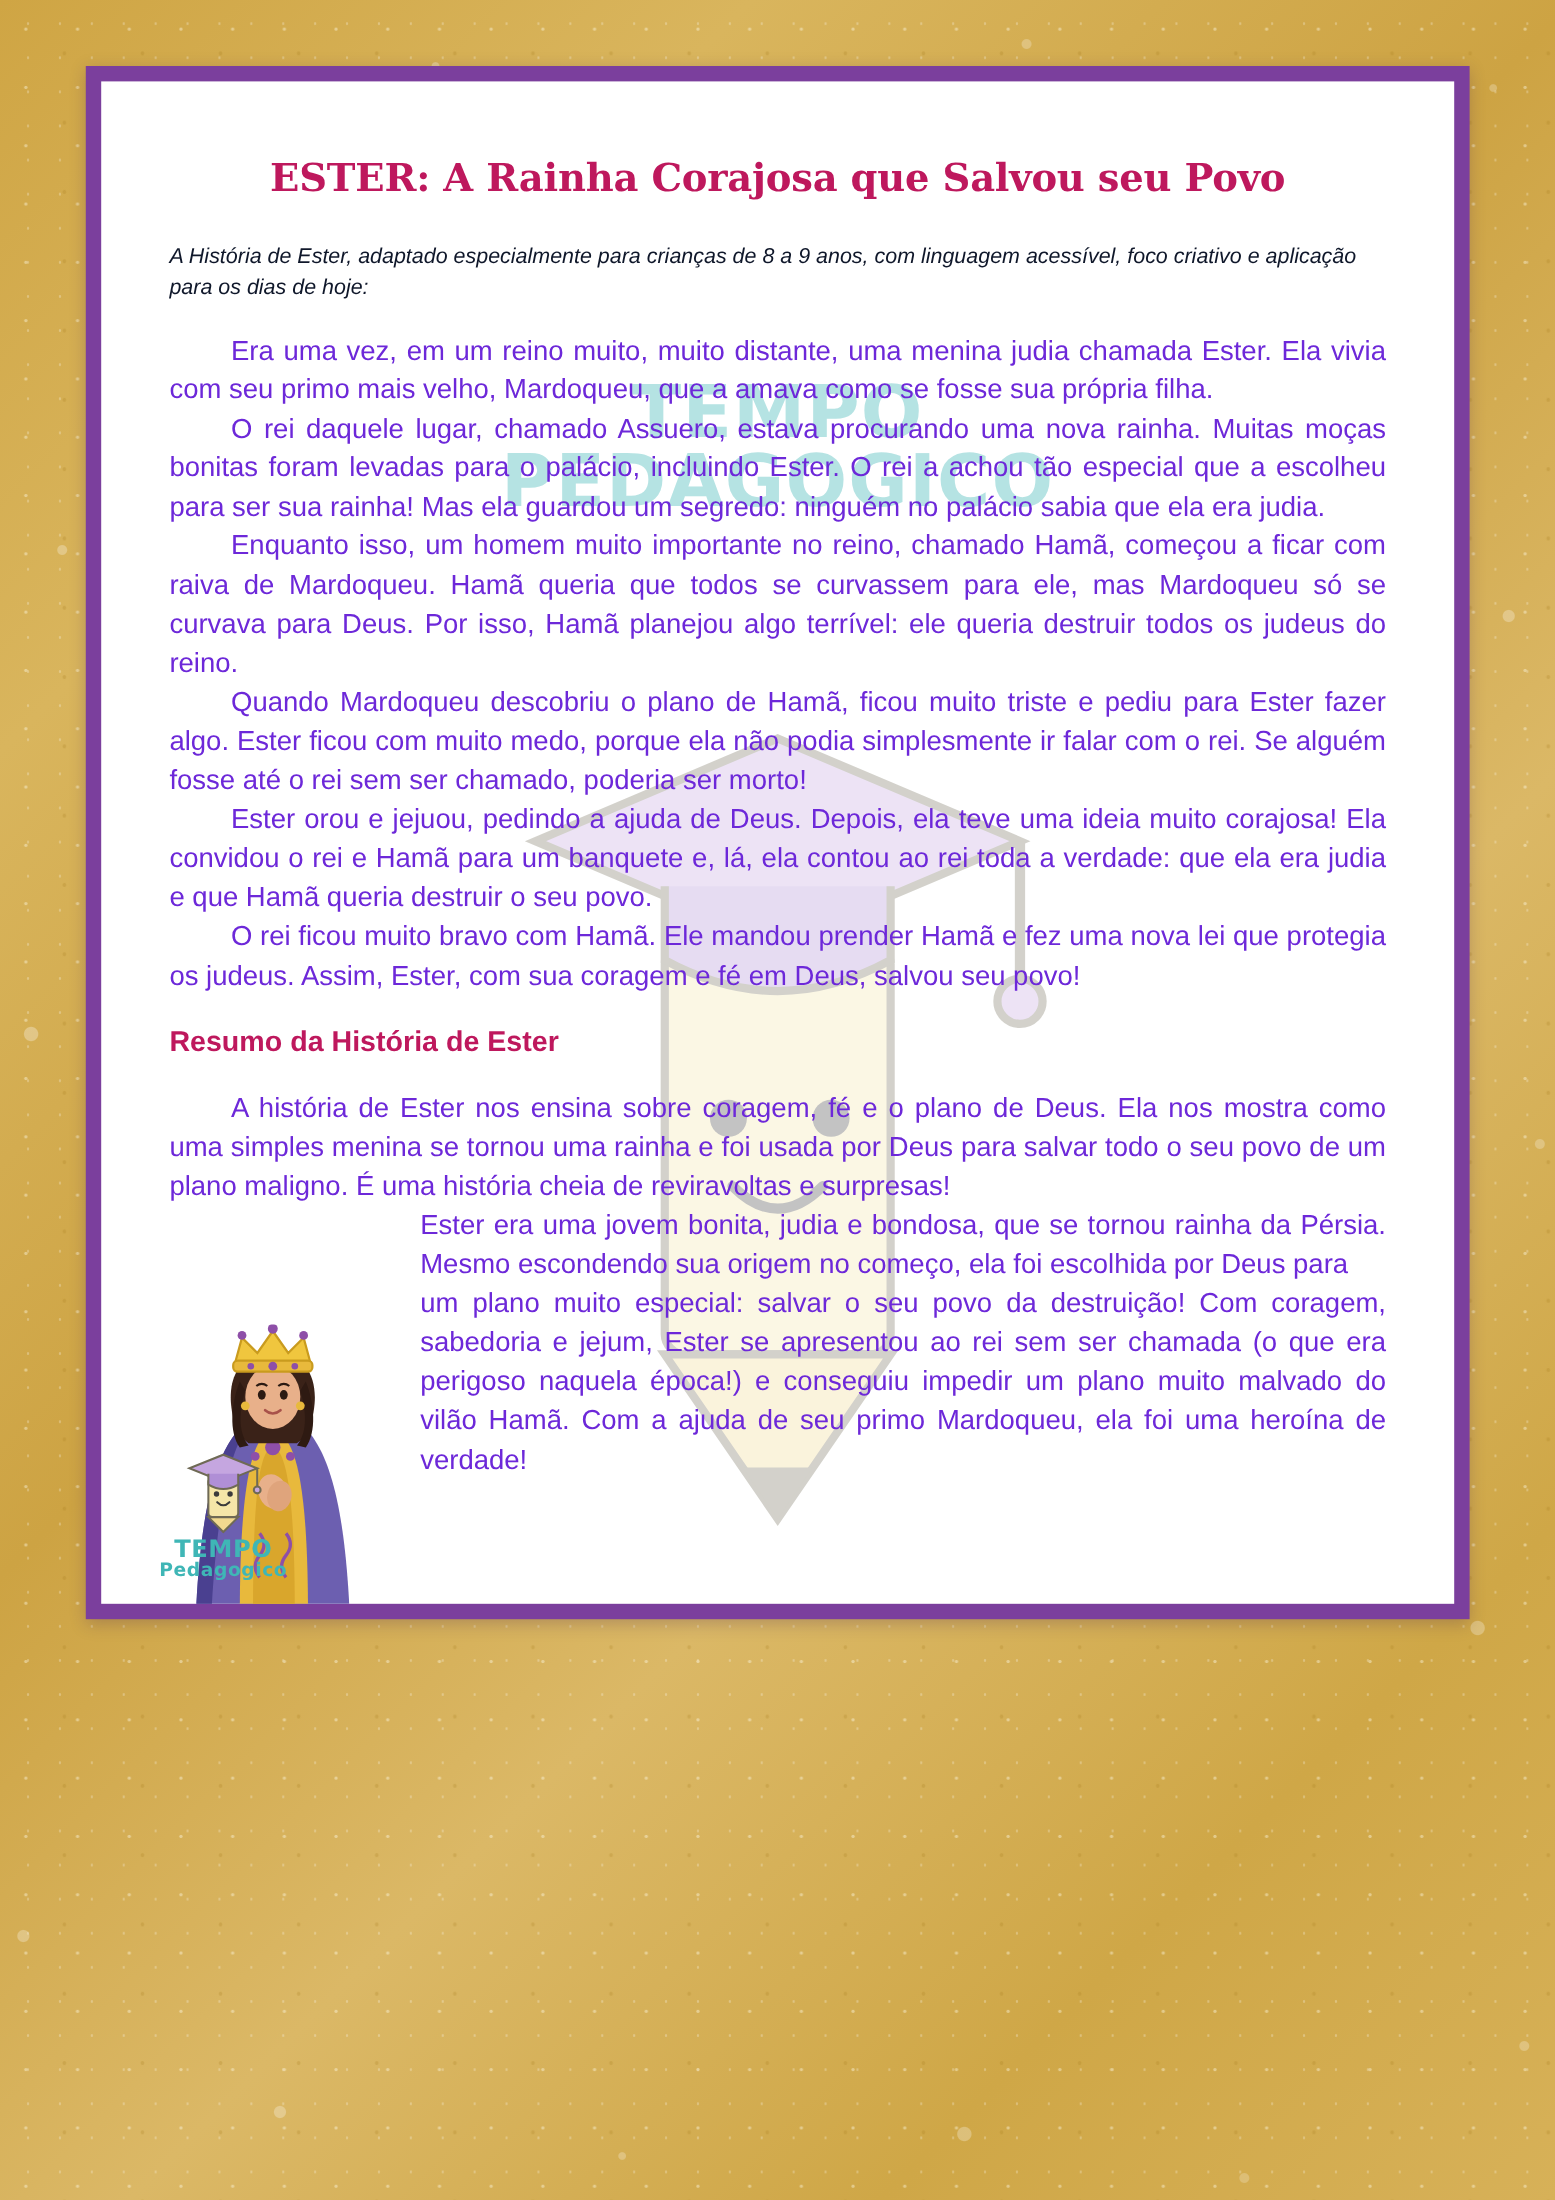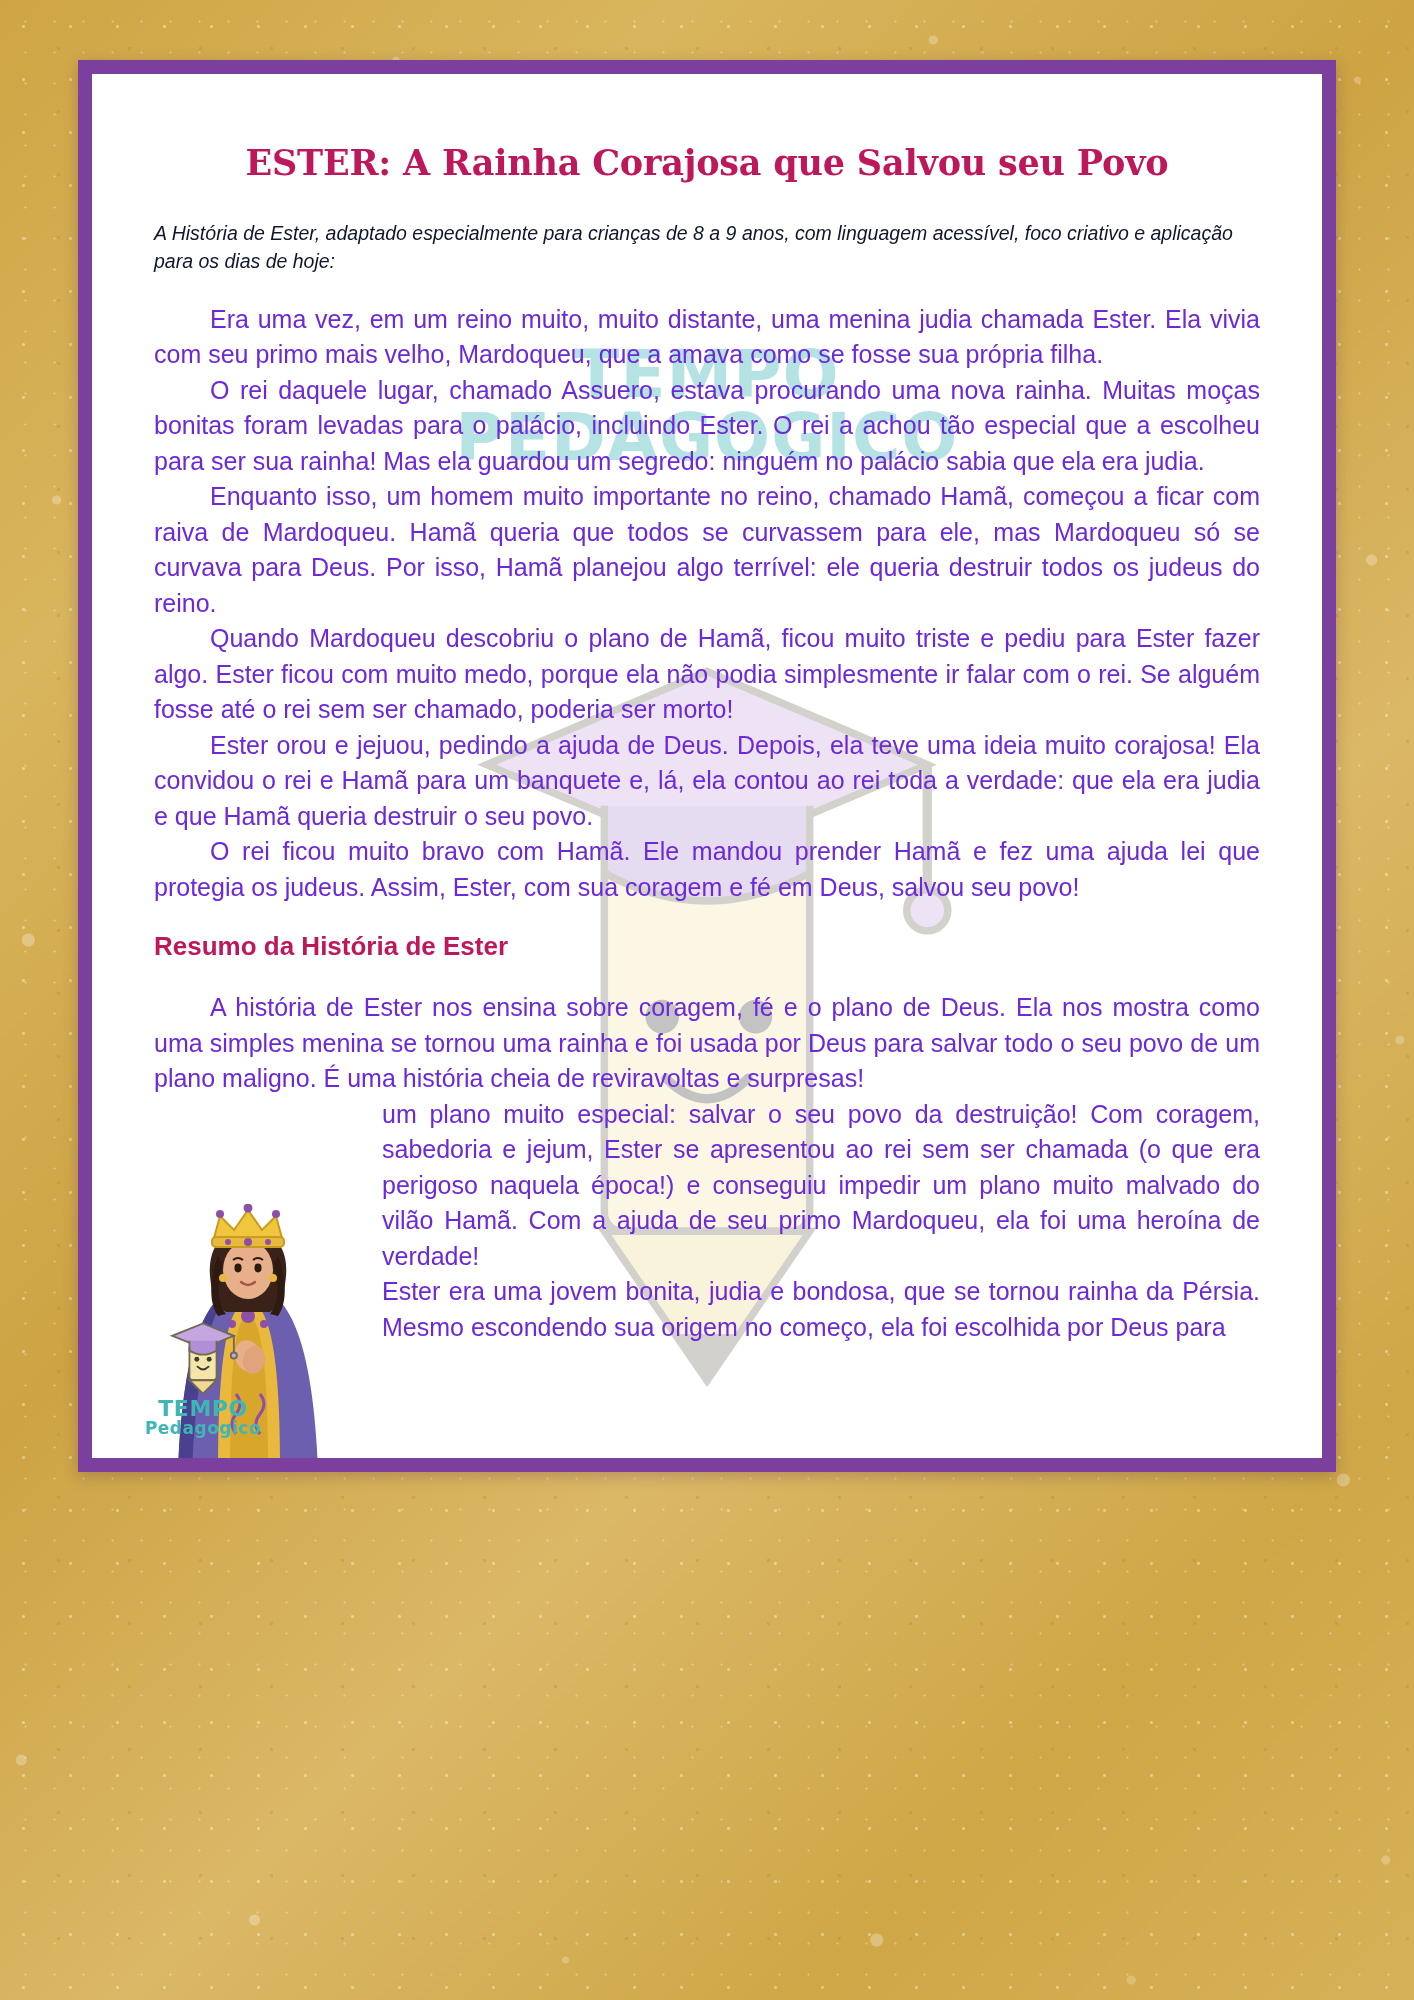--- a/index.html
+++ b/index.html
@@ -213,29 +213,29 @@
 
     <h1 class="doc-title">ESTER: A Rainha Corajosa que Salvou seu Povo</h1>
 
     <div class="intro">A História de Ester, adaptado especialmente para crianças de 8 a 9 anos, com linguagem acessível, foco criativo e aplicação para os dias de hoje:</div>
 
     <p class="body">Era uma vez, em um reino muito, muito distante, uma menina judia chamada Ester. Ela vivia com seu primo mais velho, Mardoqueu, que a amava como se fosse sua própria filha.</p>
     <p class="body">O rei daquele lugar, chamado Assuero, estava procurando uma nova rainha. Muitas moças bonitas foram levadas para o palácio, incluindo Ester. O rei a achou tão especial que a escolheu para ser sua rainha! Mas ela guardou um segredo: ninguém no palácio sabia que ela era judia.</p>
     <p class="body">Enquanto isso, um homem muito importante no reino, chamado Hamã, começou a ficar com raiva de Mardoqueu. Hamã queria que todos se curvassem para ele, mas Mardoqueu só se curvava para Deus. Por isso, Hamã planejou algo terrível: ele queria destruir todos os judeus do reino.</p>
     <p class="body">Quando Mardoqueu descobriu o plano de Hamã, ficou muito triste e pediu para Ester fazer algo. Ester ficou com muito medo, porque ela não podia simplesmente ir falar com o rei. Se alguém fosse até o rei sem ser chamado, poderia ser morto!</p>
     <p class="body">Ester orou e jejuou, pedindo a ajuda de Deus. Depois, ela teve uma ideia muito corajosa! Ela convidou o rei e Hamã para um banquete e, lá, ela contou ao rei toda a verdade: que ela era judia e que Hamã queria destruir o seu povo.</p>
-    <p class="body">O rei ficou muito bravo com Hamã. Ele mandou prender Hamã e fez uma ajuda lei que protegia os judeus. Assim, Ester, com sua coragem e fé em Deus, salvou seu povo!</p>
+    <p class="body">O rei ficou muito bravo com Hamã. Ele mandou prender Hamã e fez uma nova lei que protegia os judeus. Assim, Ester, com sua coragem e fé em Deus, salvou seu povo!</p>
 
     <h2 class="sub">Resumo da História de Ester</h2>
 
     <p class="body">A história de Ester nos ensina sobre coragem, fé e o plano de Deus. Ela nos mostra como uma simples menina se tornou uma rainha e foi usada por Deus para salvar todo o seu povo de um plano maligno. É uma história cheia de reviravoltas e surpresas!</p>
 
     <div class="after-img">
+      <p class="body"> Ester era uma jovem bonita, judia e bondosa, que se tornou rainha da Pérsia. Mesmo escondendo sua origem no começo, ela foi escolhida por Deus para</p>
       <p class="body">um plano muito especial: salvar o seu povo da destruição! Com coragem, sabedoria e jejum, Ester se apresentou ao rei sem ser chamada (o que era perigoso naquela época!) e conseguiu impedir um plano muito malvado do vilão Hamã. Com a ajuda de seu primo Mardoqueu, ela foi uma heroína de verdade!</p>
-      <p class="body"> Ester era uma jovem bonita, judia e bondosa, que se tornou rainha da Pérsia. Mesmo escondendo sua origem no começo, ela foi escolhida por Deus para</p>
     </div>
 
     <div class="queen">
       <svg viewBox="0 0 200 265" width="200" height="265" xmlns="http://www.w3.org/2000/svg">
 
         <path d="M100 78 C60 86 36 130 30 265 L170 265 C164 130 140 86 100 78 Z" fill="#6c5fb0"></path>
         <path d="M100 78 C72 84 52 120 44 265 L30 265 C36 130 60 86 100 78 Z" fill="#4a4090"></path>
 
         <path d="M100 96 C82 100 70 140 70 265 L132 265 C132 140 120 100 100 96 Z" fill="#e8b93c"></path>
         <path d="M100 110 C88 116 82 150 82 265 L120 265 C120 150 112 116 100 110 Z" fill="#d9a62c"></path>

